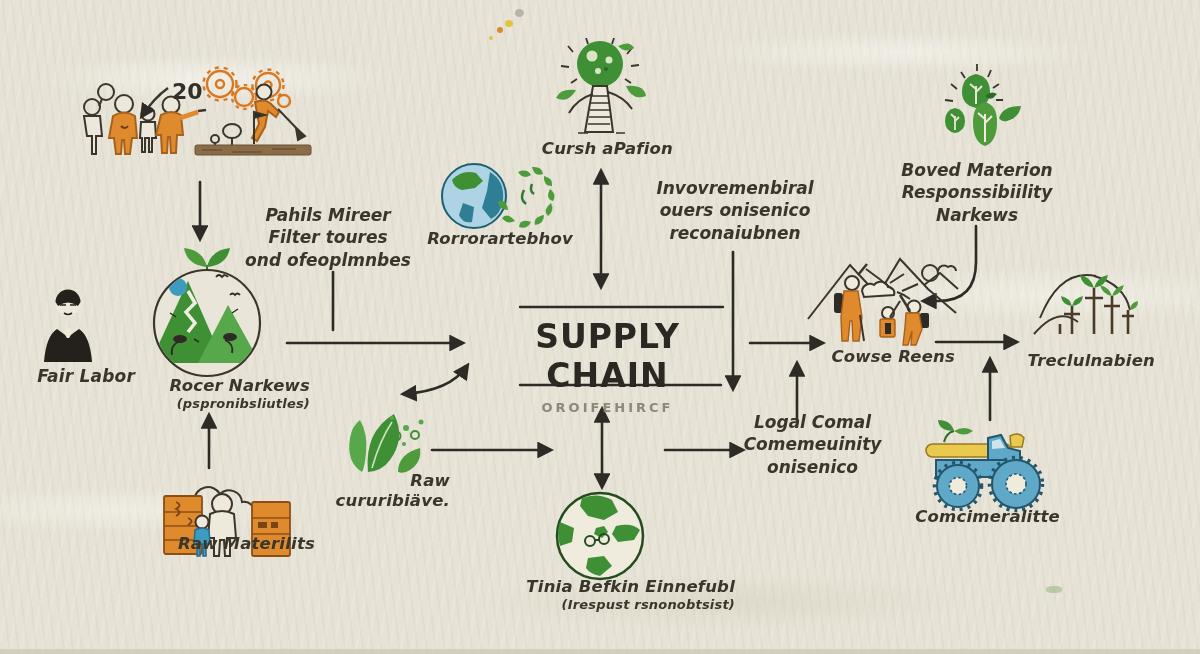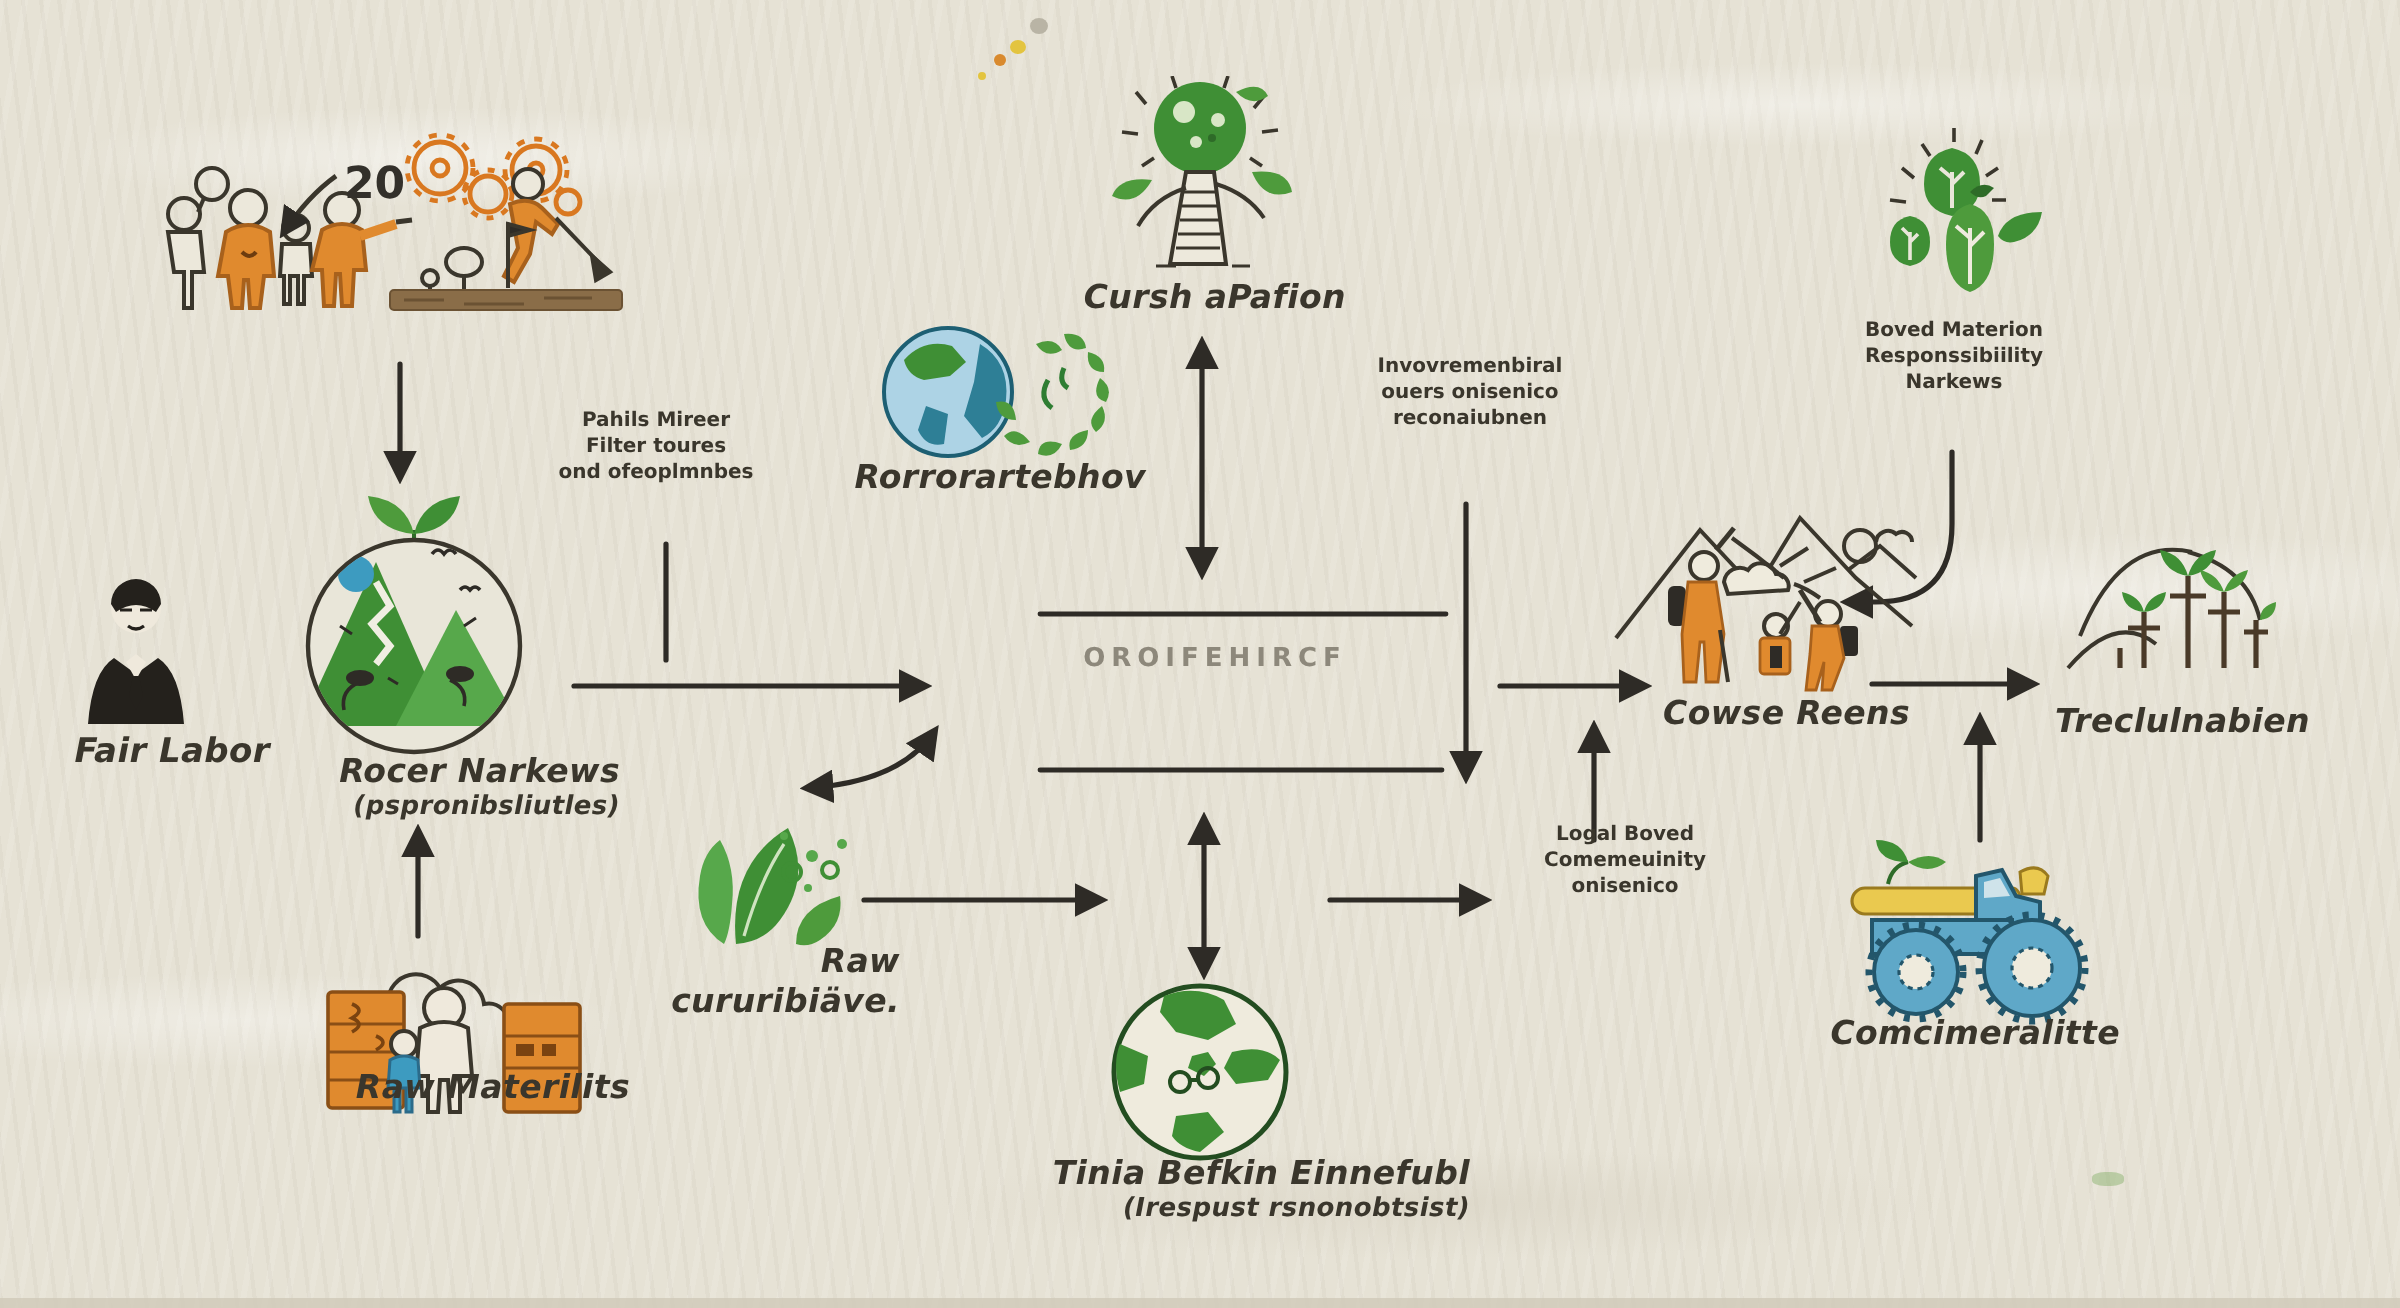--- a/index.html
+++ b/index.html
@@ -20,22 +20,22 @@
   .abs{position:absolute;}
   .label{
     position:absolute;text-align:right;
     font-style:italic;font-weight:bold;
     font-size:16.5px;line-height:1.22;color:#3a362c;
     letter-spacing:.2px;
   }
   .label .sub{font-size:13px;}
   .note{
     position:absolute;text-align:center;
-    font-weight:bold;
-    font-size:10px;line-height:1.32;color:#3a362c;
+    font-style:italic;font-weight:bold;
+    font-size:17px;line-height:1.32;color:#3a362c;
   }
   .sc-title{
     position:absolute;text-align:center;
   }
   .sc-title h1{
     margin:0;font-size:33px;letter-spacing:1px;font-weight:800;
     color:#2b2823;font-family:"DejaVu Sans", sans-serif;
   }
   .sc-title .code{
     margin-top:5px;font-size:13px;letter-spacing:3px;color:#8d887b;font-weight:700;
@@ -227,20 +227,21 @@
     <path d="M78,48 q18,-2 20,10 q-14,5 -20,-10 z" fill="#4E9B3C"></path>
     <path d="M70,8 q12,-6 16,2 q-8,6 -16,-2 z" fill="#4E9B3C"></path>
     <path d="M45,48 h14 l6,46 h-28 z" fill="#EDE9DC" stroke="#3a362c" stroke-width="2"></path>
     <path d="M44,58 h17 M43,65 h18 M42,72 h20 M41,79 h21 M40,86 h22" stroke="#3a362c" stroke-width="1.4"></path>
     <path d="M45,56 q-16,5 -24,19 M60,54 q16,5 24,17" stroke="#3a362c" stroke-width="2" fill="none"></path>
     <path d="M30,95 h10 M68,95 h9" stroke="#3a362c" stroke-width="1.6"></path>
   </svg>
   <div class="label" style="left:533px;top:139px;width:140px">Cursh aPafion</div>
 
   <div class="sc-title" style="left:490px;top:317px;width:235px">
+    <h1>SUPPLY CHAIN</h1>
     <div class="code">OROIFEHIRCF</div>
   </div>
 
   <svg class="abs" style="left:552px;top:488px" width="96" height="96" viewBox="0 0 96 96">
     <circle cx="48" cy="48" r="43" fill="#EFEBDD" stroke="#234d20" stroke-width="2.5"></circle>
     <g fill="#3F8F35">
       <path d="M30,10 q16,-6 30,2 l6,12 l-14,8 l-16,-4 l-8,-10 z"></path>
       <path d="M8,34 l14,6 l-2,14 l-12,4 q-4,-14 0,-24 z"></path>
       <path d="M64,38 q16,-4 24,4 l-6,10 l-16,2 l-6,-8 z"></path>
       <path d="M36,70 l16,-2 l8,10 l-12,10 q-10,-2 -14,-8 z"></path>
@@ -255,21 +256,21 @@
     <div class="sub">(Irespust rsnonobtsist)</div>
   </div>
 
   <div class="note" style="left:650px;top:177px;width:170px">
     <div>Invovremenbiral</div>
     <div>ouers onisenico</div>
     <div>reconaiubnen</div>
   </div>
 
   <div class="note" style="left:740px;top:411px;width:145px">
-    <div>Logal Boved</div>
+    <div>Logal Comal</div>
     <div>Comemeuinity</div>
     <div>onisenico</div>
   </div>
 
   <svg class="abs" style="left:806px;top:243px" width="162" height="106" viewBox="0 0 162 106">
     <g stroke="#3a362c" stroke-width="2" fill="none">
       <path d="M2,76 L44,22 L72,52 L94,16 L122,46 L150,70"></path>
       <path d="M118,42 L134,30 L152,46"></path>
       <path d="M84,40 l14,-9 M96,48 l16,-7"></path>
       <circle cx="124" cy="30" r="8"></circle>

